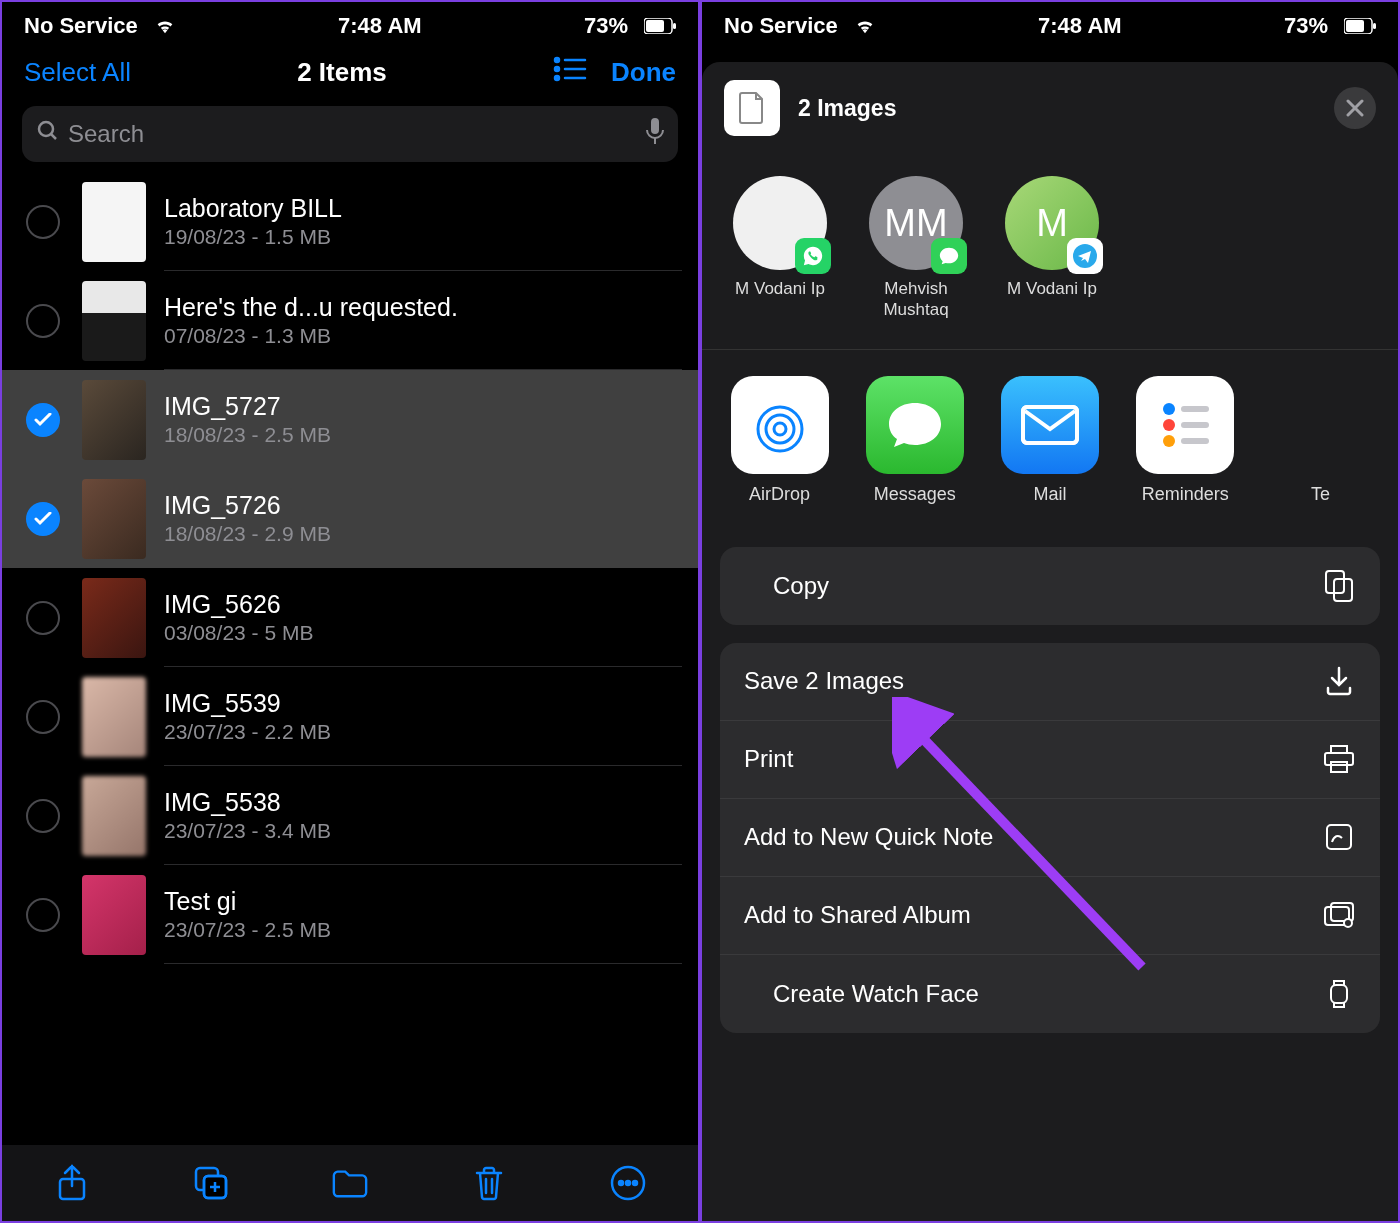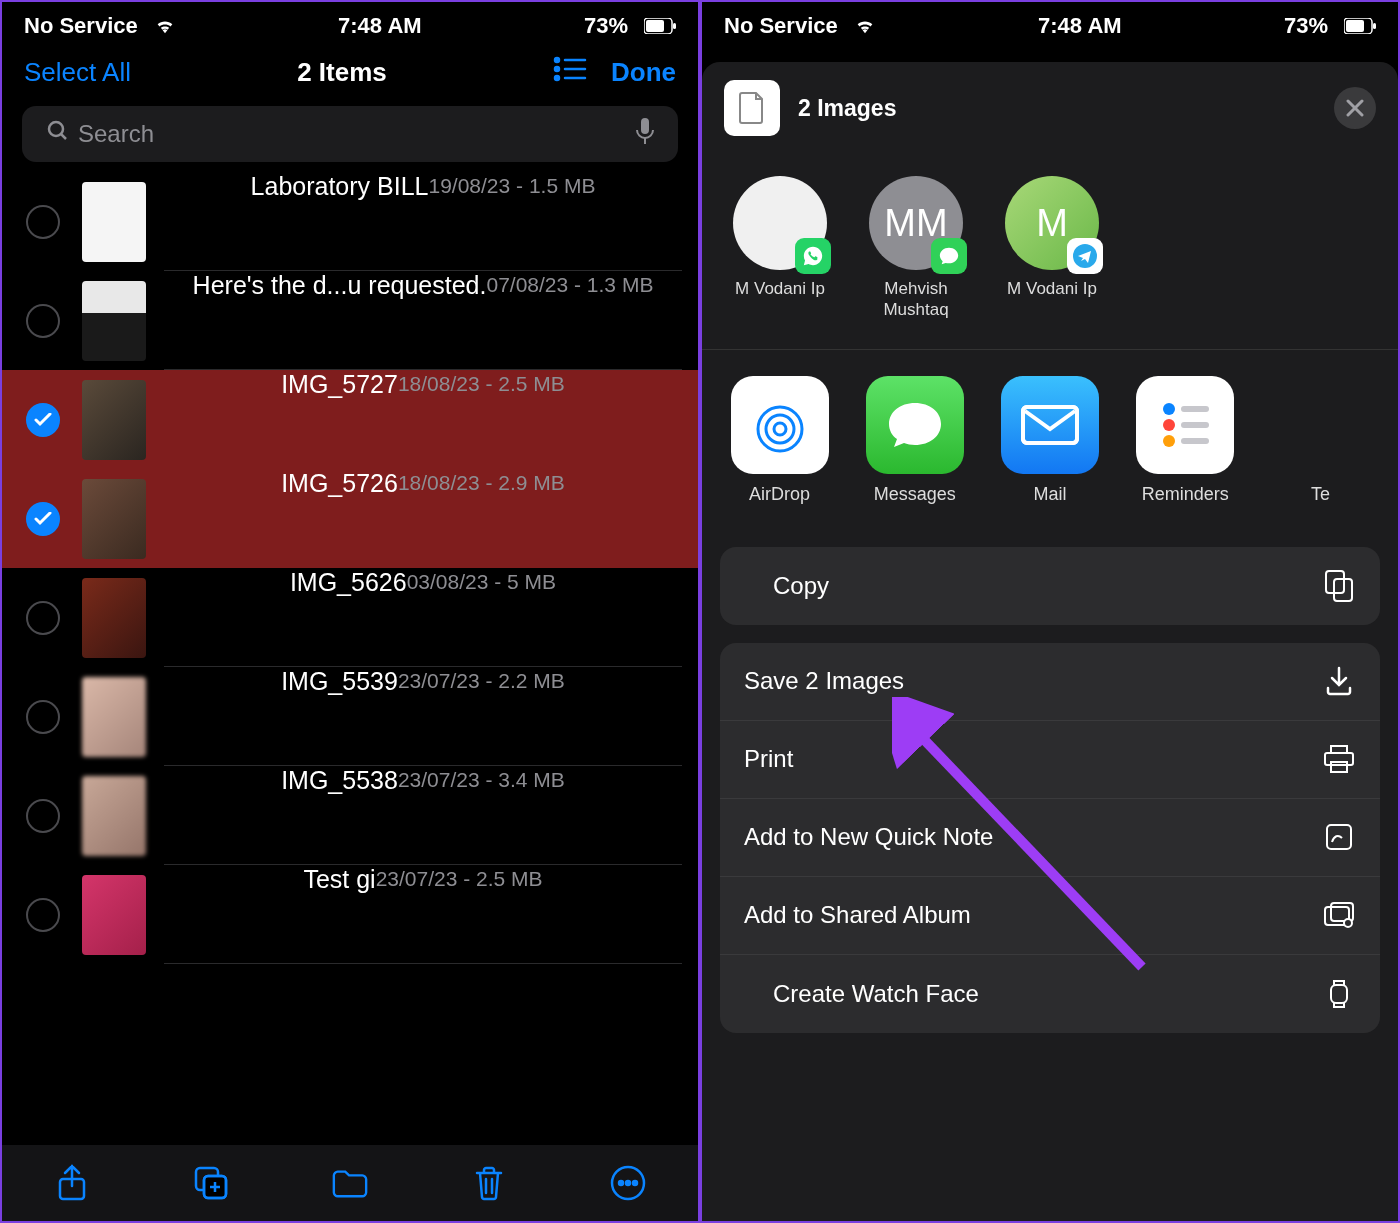--- a/index.html
+++ b/index.html
@@ -46,32 +46,32 @@
   .list-icon { color: #0a84ff; }
   .done-btn { color: #0a84ff; font-weight: 600; }
   
   .search-bar {
     margin: 4px 20px 10px 20px;
     height: 56px;
     background: #1c1c1e;
     border-radius: 14px;
     display: flex;
     align-items: center;
-    padding: 0 24px;
+    padding: 0 14px;
     color: #8e8e93;
     font-size: 24px;
   }
   .search-bar .spacer { flex: 1; margin-left: 8px; }
   .file-row {
     display: flex;
     align-items: center;
     height: 99px;
     padding: 0 16px 0 24px;
   }
-  .file-row.selected { background: #7f1d1d; }
+  .file-row.selected { background: #404040; }
   .check-circle {
     width: 34px; height: 34px;
     border-radius: 50%;
     border: 2.5px solid #4a4a4e;
     flex-shrink: 0;
     display: flex; align-items: center; justify-content: center;
   }
   .check-circle.checked { background: #0a84ff; border-color: #0a84ff; }
   .thumb {
     width: 64px; height: 80px;
@@ -87,20 +87,21 @@
   .thumb.photo4 { background: linear-gradient(135deg, #dab8a8, #a5857a); filter: blur(2px); }
   .thumb.photo5 { background: linear-gradient(135deg, #c8a898, #95756a); filter: blur(2px); }
   .thumb.photo6 { background: linear-gradient(135deg, #d4356a, #a4204a); }
   .thumb.doc2 { background: linear-gradient(180deg, #e8e8e8 40%, #1a1a1a 40%); }
   .file-info {
     margin-left: 18px;
     flex: 1;
     border-bottom: 0.5px solid #2a2a2c;
     height: 100%;
     display: flex;
+    flex-direction: column;
     justify-content: center;
     overflow: hidden;
   }
   .file-row.selected .file-info { border-bottom: none; }
   .file-name { font-size: 25px; font-weight: 400; color: #fff; white-space: nowrap; overflow: hidden; text-overflow: ellipsis; }
   .file-meta { font-size: 21px; color: #8e8e93; margin-top: 2px; }
   
   .bottom-toolbar {
     position: absolute;
     bottom: 0; left: 0; right: 0;

